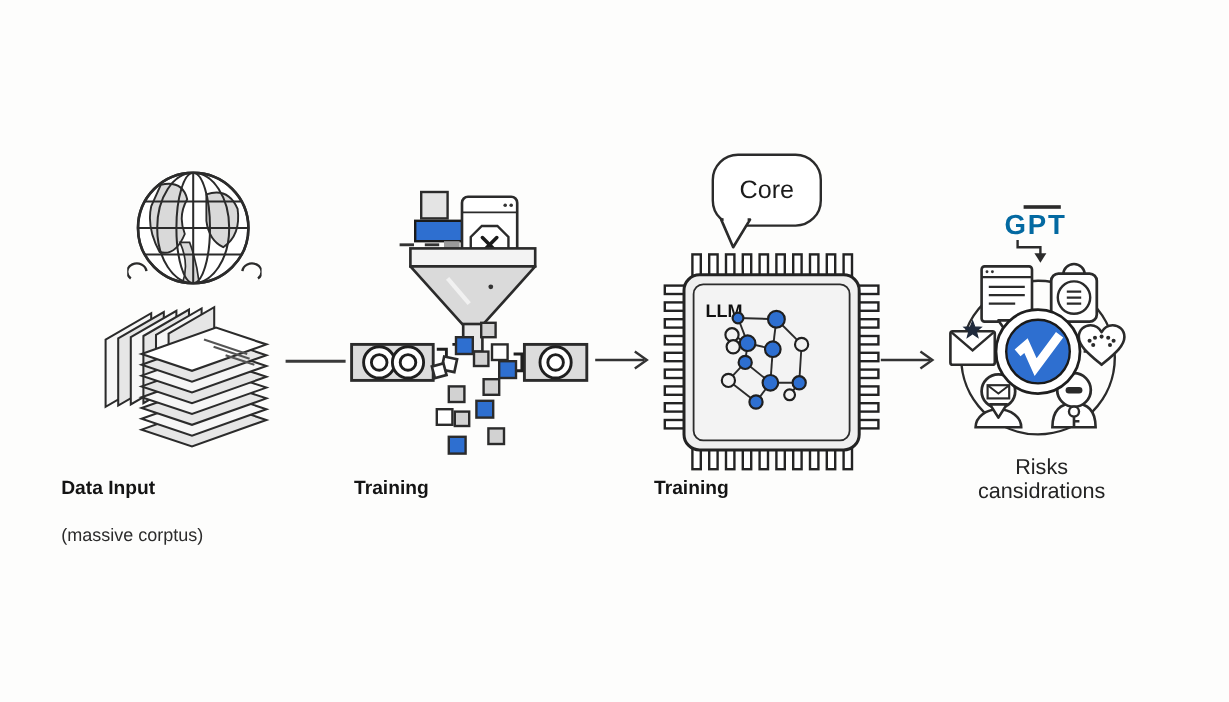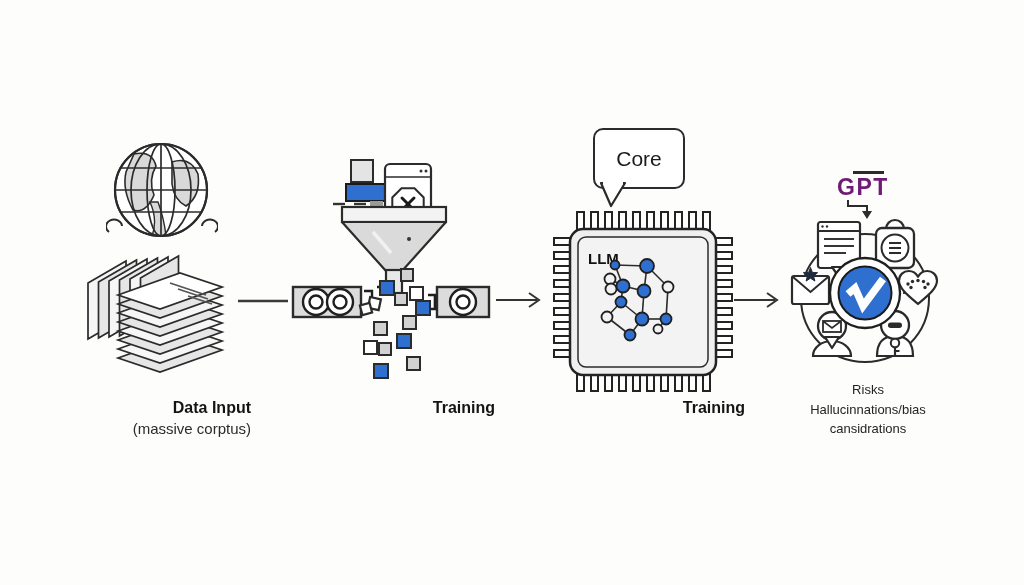--- a/index.html
+++ b/index.html
@@ -1,25 +1,25 @@
 <!DOCTYPE html>
 <html><head>
 <meta charset="utf-8">
 <style>
   html,body{margin:0;padding:0;background:#fff;}
   .canvas{position:relative;width:1024px;height:585px;background:#fdfdfc;overflow:hidden;
           font-family:"Liberation Sans",sans-serif;color:#1a1a1a;}
   .abs{position:absolute;}
-  .label-block{text-align:right;}
+  .label-block{text-align:left;}
   .stage-title{font-weight:700;font-size:16px;color:#141414;line-height:19px;}
-  .stage-sub{font-weight:400;font-size:15px;color:#2c2c2c;line-height:19px;margin-top:2px;}
-  .risk-line{font-weight:400;font-size:13px;color:#242424;line-height:19.5px;text-align:center;}
-  .bubble{border:2.2px solid #2b2b2b;border-radius:10px;background:#fff;display:flex;
+  .stage-sub{font-weight:400;font-size:15px;color:#2c2c2c;line-height:19px;margin-top:20px;}
+  .risk-line{font-weight:400;font-size:18px;color:#242424;line-height:19.5px;text-align:center;}
+  .bubble{border:2.2px solid #2b2b2b;border-radius:22px;background:#fff;display:flex;
           align-items:center;justify-content:center;font-size:21px;color:#1b1b1b;}
-  .gpt{font-size:23px;font-weight:600;color:#701a75;letter-spacing:1.5px;text-align:center;}
+  .gpt{font-size:23px;font-weight:600;color:#0369a1;letter-spacing:1.5px;text-align:center;}
   .gpt-over{background:#2b2b2b;height:2.5px;}
   svg{display:block;}
 </style>
 </head>
 <body>
 
 <div class="canvas">
 
   <svg class="abs" style="left:106px;top:140px;" width="112" height="100" viewBox="0 0 112 100">
     <defs>
@@ -343,17 +343,16 @@
 
     <g>
       <circle cx="82" cy="80" r="35" fill="#ffffff" stroke="#1f1f1f" stroke-width="2.3"></circle>
       <circle cx="82" cy="80" r="26.5" fill="#2e6fd0" stroke="#1a1a1a" stroke-width="2"></circle>
       <polyline points="65,81 72,75 80,93 100,66" fill="none" stroke="#ffffff" stroke-width="7.5" stroke-linejoin="miter"></polyline>
     </g>
   </svg>
 
   <div class="abs" style="left:773px;top:380px;width:190px;">
     <div class="risk-line">Risks</div>
-    <div class="risk-line">Hallucinnations/bias</div>
     <div class="risk-line">cansidrations</div>
   </div>
 
 </div>
 
 </body></html>

